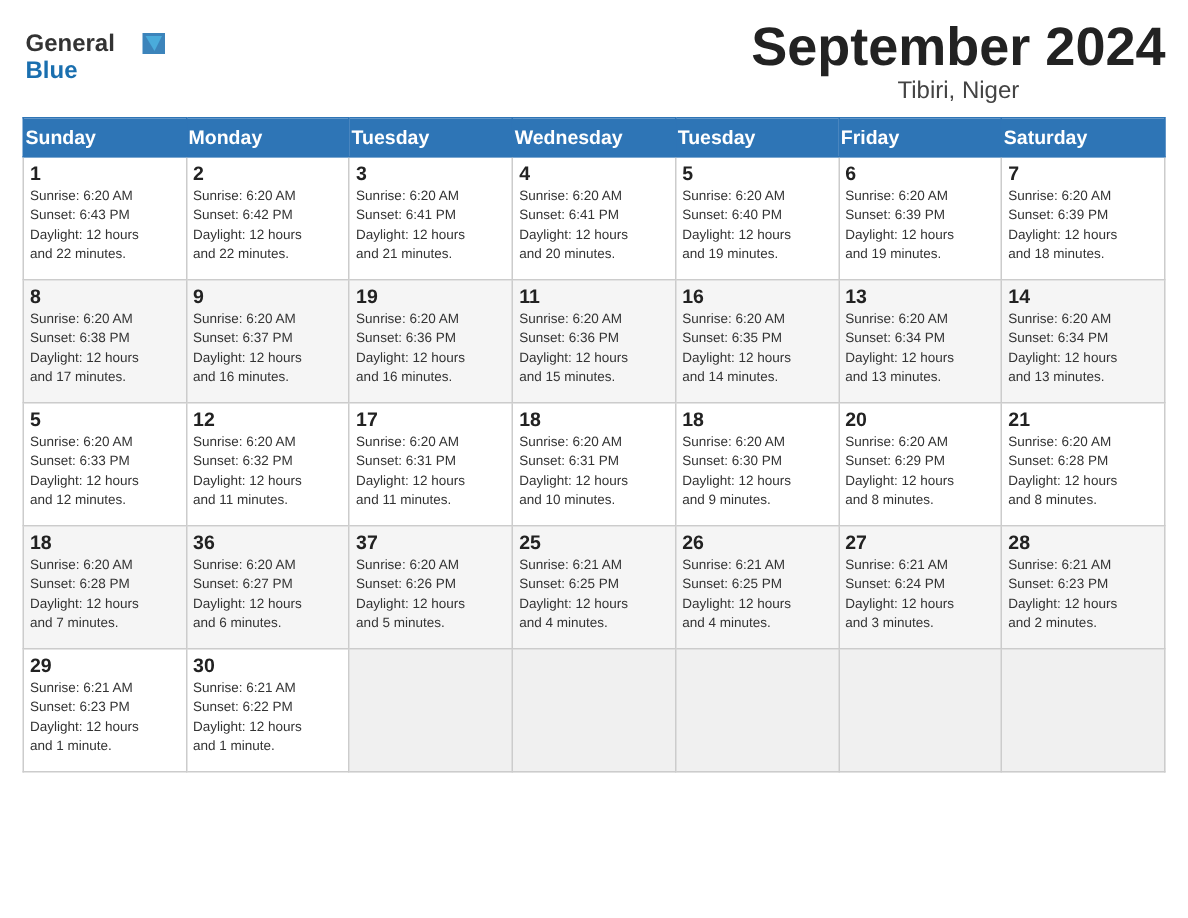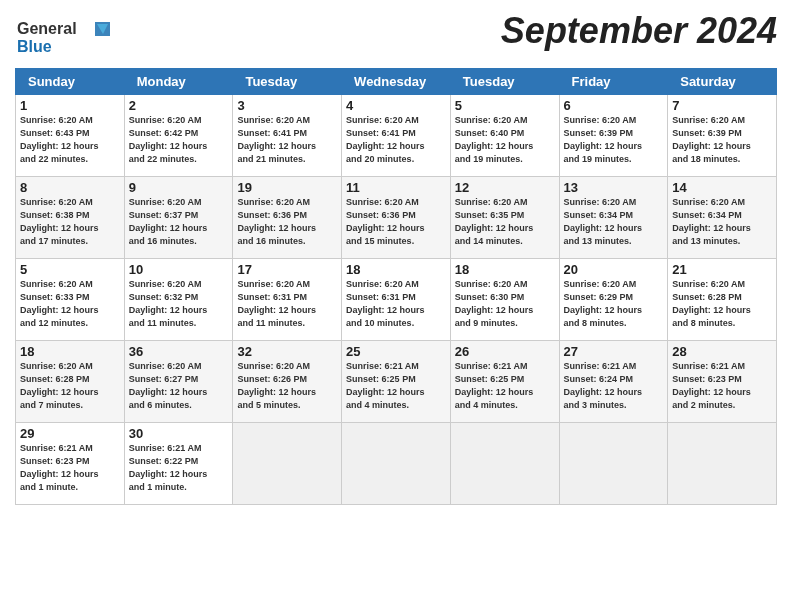--- a/index.html
+++ b/index.html
@@ -21,42 +21,41 @@
       margin-bottom: 8px;
     }
     .logo {
       display: flex;
       align-items: center;
       margin-top: 4px;
       text-align: center;
     }
     .title-area {
       text-align: center;
-      font-style: italic;
     }
     .month-title {
       font-size: 36px;
       font-weight: bold;
       color: #222;
     }
     .location-title {
       font-size: 16px;
       color: #444;
     }
     table {
       width: 100%;
       border-collapse: collapse;
       table-layout: fixed;
     }
     thead tr th {
       background-color: #2e75b6;
       color: #fff;
       font-size: 13px;
       font-weight: bold;
-      padding: 5px 12px;
+      padding: 5px 1px;
       text-align: left;
       border: 1px solid #2e75b6;
     }
     tbody tr td {
       border: 1px solid #ccc;
       vertical-align: top;
       padding: 3px 4px;
       font-size: 9.5px;
       color: #333;
       height: 82px;
@@ -65,21 +64,20 @@
       font-size: 13px;
       font-weight: bold;
       color: #222;
       display: block;
       margin-bottom: 1px;
     }
     .day-info {
       font-size: 9px;
       line-height: 1.45;
       color: #333;
-      font-weight: bold;
     }
     .empty-cell {
       background: #f9f9f9;
     }
     tbody tr:nth-child(odd) td {
       background-color: #fff;
     }
     tbody tr:nth-child(even) td {
       background-color: #f5f5f5;
     }
@@ -97,20 +95,21 @@
         <svg width="110" height="42" viewBox="0 0 110 42">
           <text x="2" y="20" font-family="Arial" font-size="16" font-weight="bold" fill="#333">General</text>
           <text x="2" y="38" font-family="Arial" font-size="16" font-weight="bold" fill="#1a6faf">Blue</text>
           <polygon points="80,8 95,8 95,22 80,22" fill="#1a6faf" opacity="0.85"></polygon>
           <polygon points="82,10 93,10 88,20" fill="#4aabdb"></polygon>
         </svg>
       </div>
     </div>
     <div class="title-area">
       <div class="month-title">September 2024</div>
+      <div class="location-title">Tibiri, Niger</div>
     </div>
   </div>
 
   <table>
     <thead>
       <tr>
       <th>Sunday</th>
           <th>Monday</th>
           <th>Tuesday</th>
           <th>Wednesday</th>
@@ -194,109 +193,109 @@
 and 16 minutes.</div>
           </td>
           <td>
             <span class="day-num">11</span>
             <div class="day-info" style="white-space: pre-line;">Sunrise: 6:20 AM
 Sunset: 6:36 PM
 Daylight: 12 hours
 and 15 minutes.</div>
           </td>
           <td>
+            <span class="day-num">16</span>
+            <div class="day-info" style="white-space: pre-line;">Sunrise: 6:20 AM
+Sunset: 6:35 PM
+Daylight: 12 hours
+and 14 minutes.</div>
+          </td>
+          <td>
+            <span class="day-num">13</span>
+            <div class="day-info" style="white-space: pre-line;">Sunrise: 6:20 AM
+Sunset: 6:34 PM
+Daylight: 12 hours
+and 13 minutes.</div>
+          </td>
+          <td>
+            <span class="day-num">14</span>
+            <div class="day-info" style="white-space: pre-line;">Sunrise: 6:20 AM
+Sunset: 6:34 PM
+Daylight: 12 hours
+and 13 minutes.</div>
+          </td>
+        </tr>
+        <tr>
+          <td>
+            <span class="day-num">5</span>
+            <div class="day-info" style="white-space: pre-line;">Sunrise: 6:20 AM
+Sunset: 6:33 PM
+Daylight: 12 hours
+and 12 minutes.</div>
+          </td>
+          <td>
             <span class="day-num">12</span>
             <div class="day-info" style="white-space: pre-line;">Sunrise: 6:20 AM
-Sunset: 6:35 PM
-Daylight: 12 hours
-and 14 minutes.</div>
-          </td>
-          <td>
-            <span class="day-num">13</span>
-            <div class="day-info" style="white-space: pre-line;">Sunrise: 6:20 AM
-Sunset: 6:34 PM
-Daylight: 12 hours
-and 13 minutes.</div>
-          </td>
-          <td>
-            <span class="day-num">14</span>
-            <div class="day-info" style="white-space: pre-line;">Sunrise: 6:20 AM
-Sunset: 6:34 PM
-Daylight: 12 hours
-and 13 minutes.</div>
+Sunset: 6:32 PM
+Daylight: 12 hours
+and 11 minutes.</div>
+          </td>
+          <td>
+            <span class="day-num">17</span>
+            <div class="day-info" style="white-space: pre-line;">Sunrise: 6:20 AM
+Sunset: 6:31 PM
+Daylight: 12 hours
+and 11 minutes.</div>
+          </td>
+          <td>
+            <span class="day-num">18</span>
+            <div class="day-info" style="white-space: pre-line;">Sunrise: 6:20 AM
+Sunset: 6:31 PM
+Daylight: 12 hours
+and 10 minutes.</div>
+          </td>
+          <td>
+            <span class="day-num">18</span>
+            <div class="day-info" style="white-space: pre-line;">Sunrise: 6:20 AM
+Sunset: 6:30 PM
+Daylight: 12 hours
+and 9 minutes.</div>
+          </td>
+          <td>
+            <span class="day-num">20</span>
+            <div class="day-info" style="white-space: pre-line;">Sunrise: 6:20 AM
+Sunset: 6:29 PM
+Daylight: 12 hours
+and 8 minutes.</div>
+          </td>
+          <td>
+            <span class="day-num">21</span>
+            <div class="day-info" style="white-space: pre-line;">Sunrise: 6:20 AM
+Sunset: 6:28 PM
+Daylight: 12 hours
+and 8 minutes.</div>
           </td>
         </tr>
         <tr>
           <td>
-            <span class="day-num">5</span>
-            <div class="day-info" style="white-space: pre-line;">Sunrise: 6:20 AM
-Sunset: 6:33 PM
-Daylight: 12 hours
-and 12 minutes.</div>
-          </td>
-          <td>
-            <span class="day-num">10</span>
-            <div class="day-info" style="white-space: pre-line;">Sunrise: 6:20 AM
-Sunset: 6:32 PM
-Daylight: 12 hours
-and 11 minutes.</div>
-          </td>
-          <td>
-            <span class="day-num">17</span>
-            <div class="day-info" style="white-space: pre-line;">Sunrise: 6:20 AM
-Sunset: 6:31 PM
-Daylight: 12 hours
-and 11 minutes.</div>
-          </td>
-          <td>
             <span class="day-num">18</span>
             <div class="day-info" style="white-space: pre-line;">Sunrise: 6:20 AM
-Sunset: 6:31 PM
-Daylight: 12 hours
-and 10 minutes.</div>
-          </td>
-          <td>
-            <span class="day-num">18</span>
-            <div class="day-info" style="white-space: pre-line;">Sunrise: 6:20 AM
-Sunset: 6:30 PM
-Daylight: 12 hours
-and 9 minutes.</div>
-          </td>
-          <td>
-            <span class="day-num">20</span>
-            <div class="day-info" style="white-space: pre-line;">Sunrise: 6:20 AM
-Sunset: 6:29 PM
-Daylight: 12 hours
-and 8 minutes.</div>
-          </td>
-          <td>
-            <span class="day-num">21</span>
-            <div class="day-info" style="white-space: pre-line;">Sunrise: 6:20 AM
 Sunset: 6:28 PM
 Daylight: 12 hours
-and 8 minutes.</div>
-          </td>
-        </tr>
-        <tr>
-          <td>
-            <span class="day-num">18</span>
-            <div class="day-info" style="white-space: pre-line;">Sunrise: 6:20 AM
-Sunset: 6:28 PM
-Daylight: 12 hours
 and 7 minutes.</div>
           </td>
           <td>
             <span class="day-num">36</span>
             <div class="day-info" style="white-space: pre-line;">Sunrise: 6:20 AM
 Sunset: 6:27 PM
 Daylight: 12 hours
 and 6 minutes.</div>
           </td>
           <td>
-            <span class="day-num">32</span>
+            <span class="day-num">37</span>
             <div class="day-info" style="white-space: pre-line;">Sunrise: 6:20 AM
 Sunset: 6:26 PM
 Daylight: 12 hours
 and 5 minutes.</div>
           </td>
           <td>
             <span class="day-num">25</span>
             <div class="day-info" style="white-space: pre-line;">Sunrise: 6:21 AM
 Sunset: 6:25 PM
 Daylight: 12 hours

